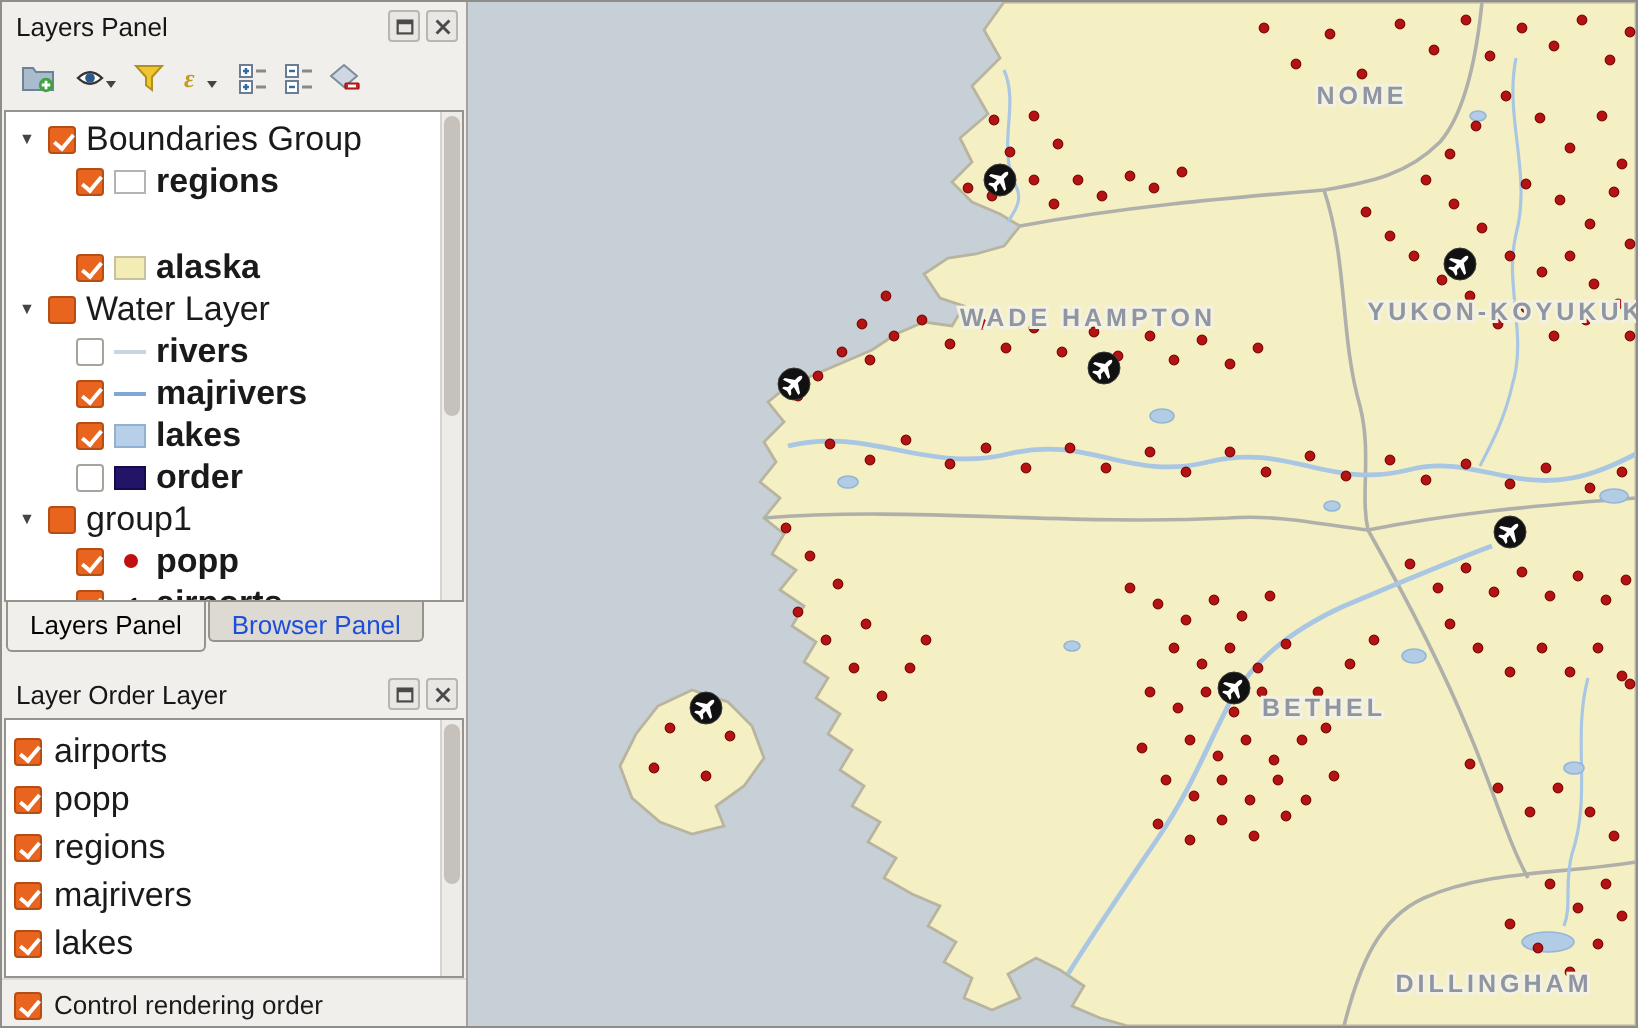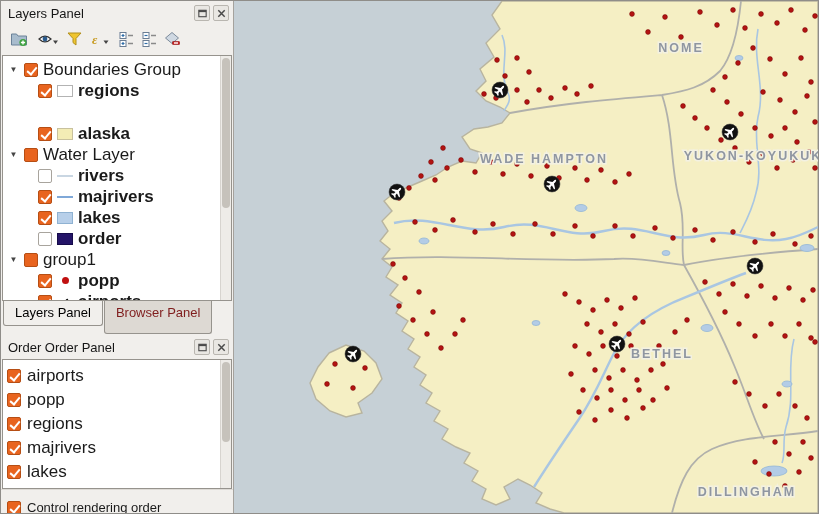--- a/index.html
+++ b/index.html
@@ -29,30 +29,30 @@
   .swatch { width:16px; height:12px; flex:0 0 16px; position:relative; }
   .swatch .lineseg { display:block; height:2px; margin-top:5px; }
   .swatch .dotseg { display:block; width:7px; height:7px; border-radius:50%; margin:2px auto 0; }
   .lbl { font-size:17px; }
   .lbl.bold { font-weight:bold; }
 
   .vscroll { position:absolute; right:0; top:0; bottom:0; width:11px; background:#eeece8; border-left:1px solid #d7d4cf; }
   .vscroll .thumb { position:absolute; left:1px; right:1px; top:2px; background:#c6c2bb; border-radius:4px; }
 
   .tabs { height:26px; flex:0 0 26px; display:flex; padding-left:2px; }
-  .tab { padding:4px 11px 0; font-size:13px; border:1px solid #96938d; border-top:none; background:#ddd9d3; color:#7f1d1d; border-radius:0 0 3px 3px; margin-right:1px; height:33px; }
+  .tab { padding:4px 11px 0; font-size:13px; border:1px solid #96938d; border-top:none; background:#ddd9d3; color:#1d4ed8; border-radius:0 0 3px 3px; margin-right:1px; height:20px; }
   .tab.active { background:#f1efec; color:#000; height:25px; }
 
   .gap { flex:0 0 8px; }
 
   .order-wrap { position:relative; height:130px; flex:0 0 130px; background:#fff; border:1px solid #96938d; margin:0 1px; overflow:hidden; }
   .order-list { padding:4px 0 0 4px; }
   .orow { height:24px; display:flex; align-items:center; gap:6px; }
 
-  .control-row { height:26px; flex:0 0 26px; display:flex; align-items:flex-end; gap:6px; padding-left:6px; border-top:1px solid #dddad5; }
+  .control-row { height:26px; flex:0 0 26px; display:flex; align-items:center; gap:6px; padding-left:6px; border-top:1px solid #dddad5; }
 
   
   .map-area { flex:1; position:relative; background:var(--sea); }
   .map-area svg.mapsvg { position:absolute; inset:0; width:100%; height:100%; }
   .sea { fill:var(--sea); }
   .land { fill:var(--land); stroke:var(--coast); stroke-width:1.4; }
   .adminborder { fill:none; stroke:var(--adminborder); stroke-width:1.8; stroke-linejoin:round; }
   .river { fill:none; stroke:var(--river); stroke-width:1.6; }
   .river.major { stroke-width:2.4; }
   .lake { fill:var(--lakefill); stroke:var(--lakestroke); stroke-width:0.8; }
@@ -213,21 +213,21 @@
     </div>
 
     <div class="tabs">
       <div class="tab active">Layers Panel</div>
       <div class="tab">Browser Panel</div>
     </div>
 
     <div class="gap"></div>
 
     <div class="panel-header">
-      <span class="panel-title">Order Order Panel</span>
+      <span class="panel-title">Layer Order Layer</span>
       <span class="win-btns">
         <span class="wbtn">
           <svg width="11" height="11" viewBox="0 0 12 12">
               <rect x="2" y="2.5" width="8" height="7" fill="none" stroke="#4a4a4a" stroke-width="1.2"></rect>
               <rect x="2" y="2.5" width="8" height="2" fill="#4a4a4a"></rect>
             </svg>
         </span>
         <span class="wbtn">
           <svg width="11" height="11" viewBox="0 0 12 12">
               <path d="M2.5,2.5 L9.5,9.5 M9.5,2.5 L2.5,9.5" stroke="#4a4a4a" stroke-width="1.6"></path>

